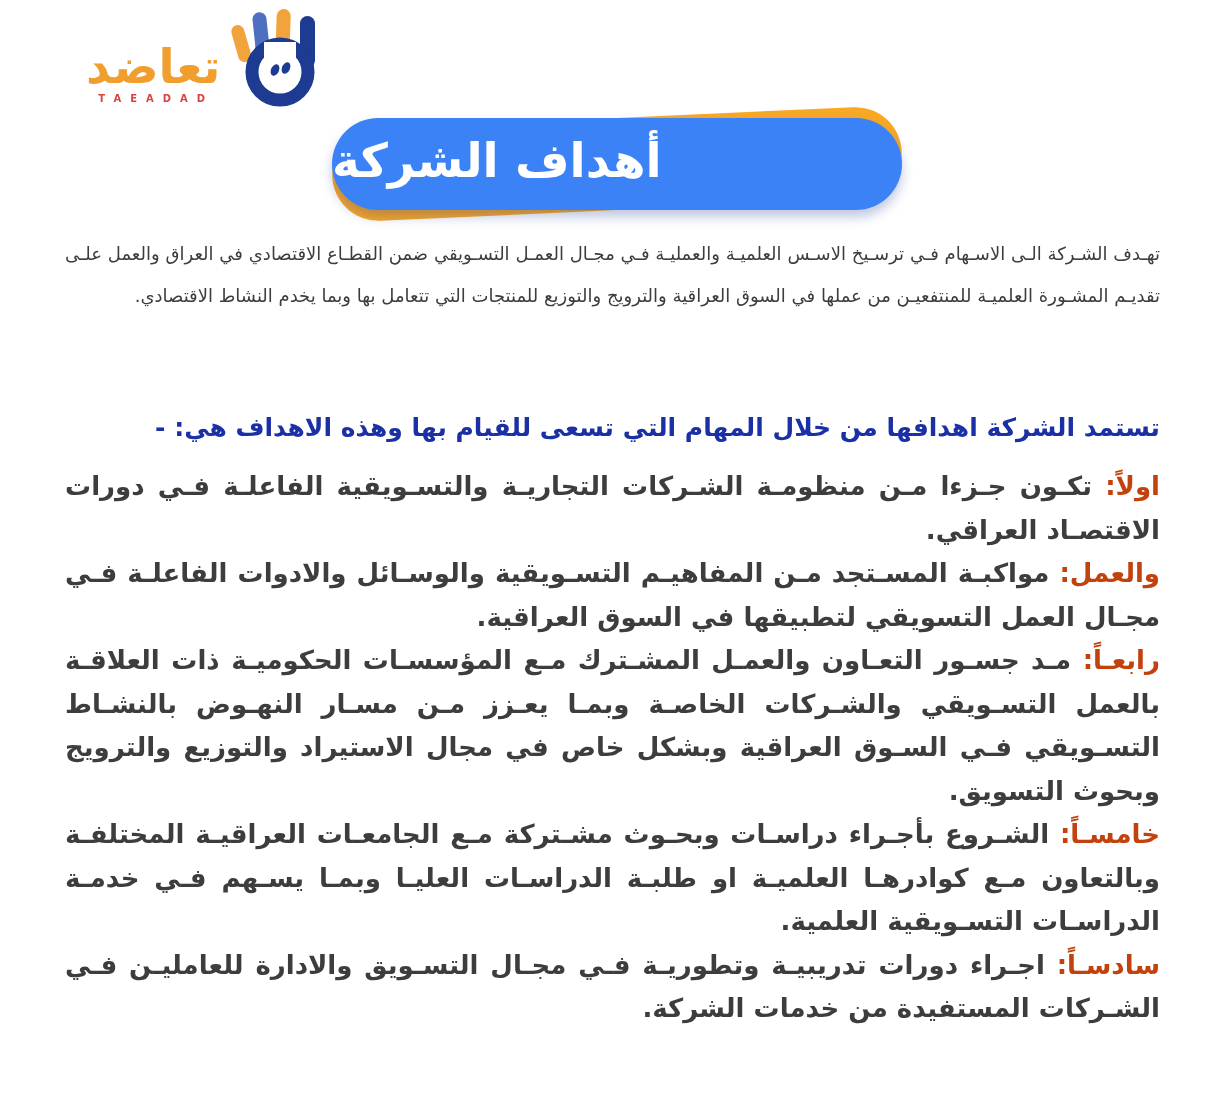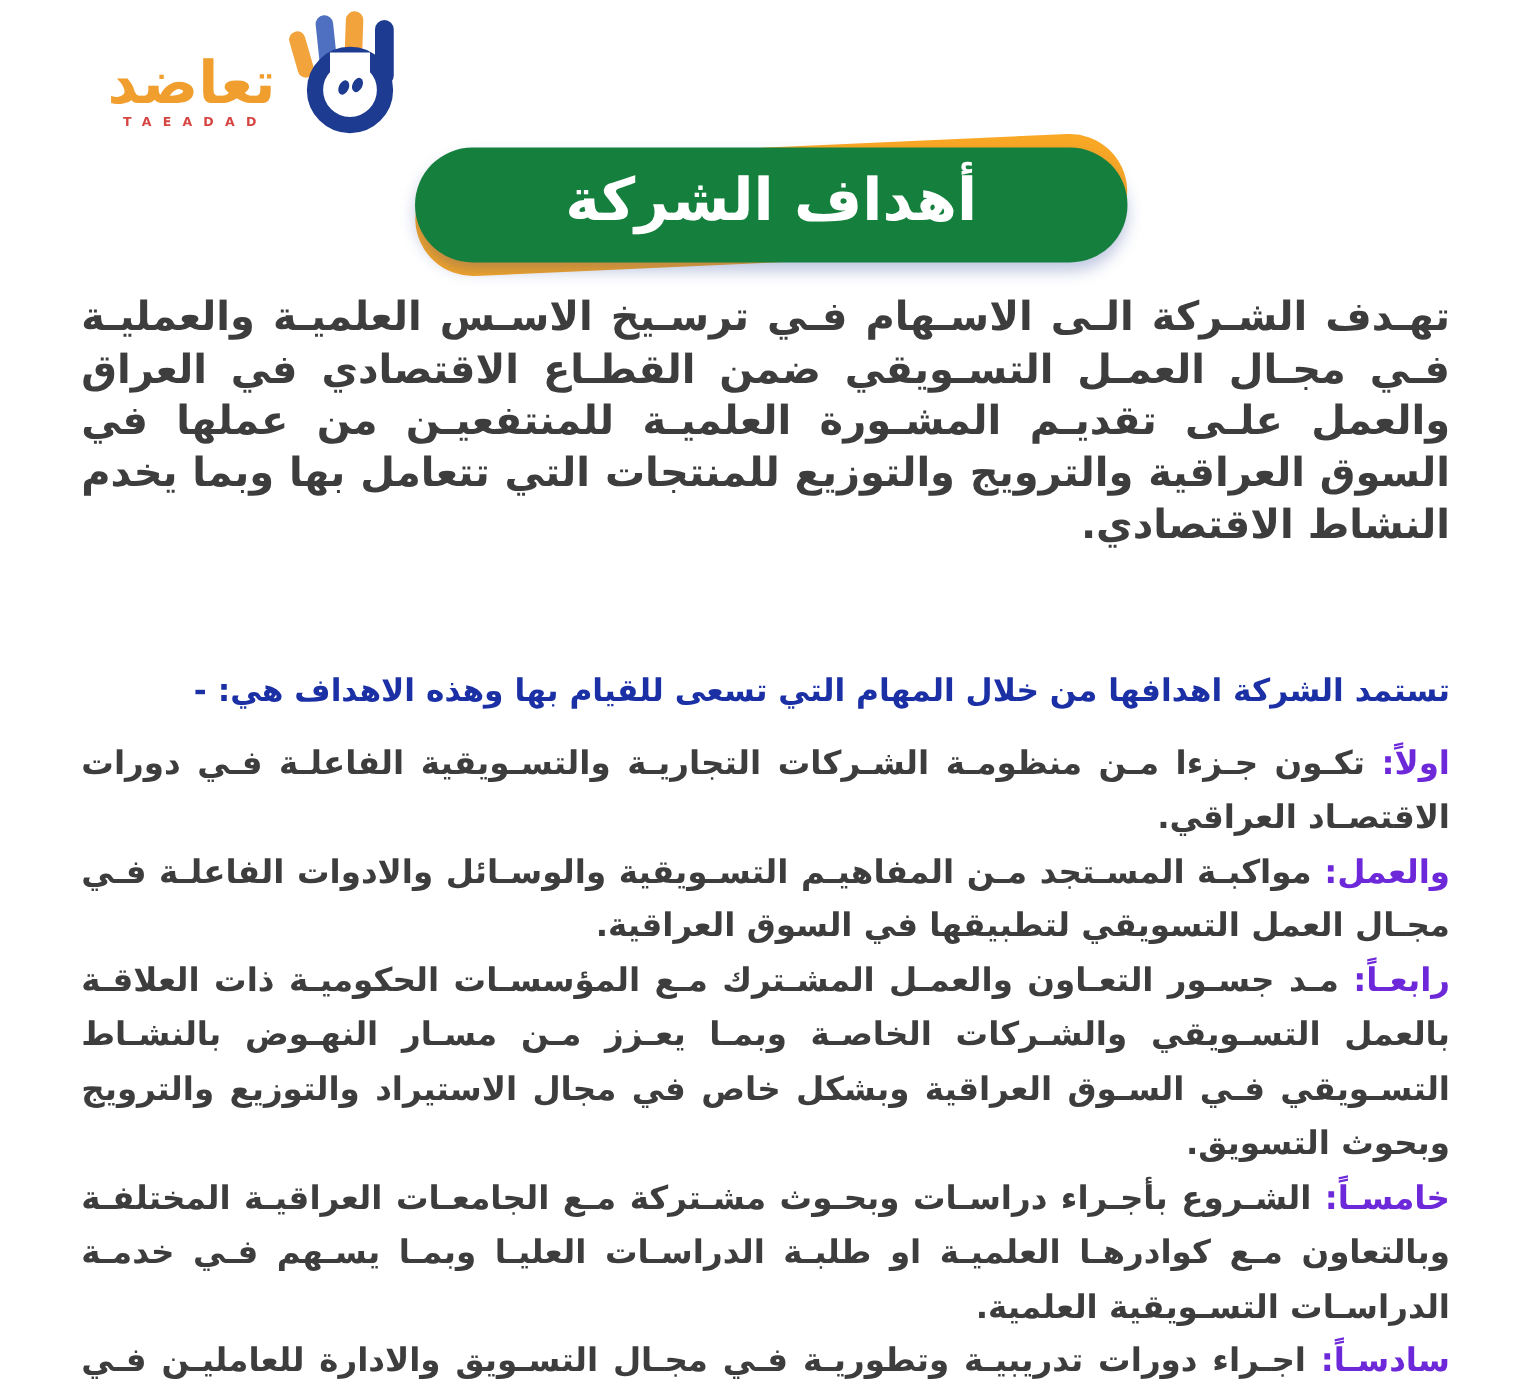--- a/index.html
+++ b/index.html
@@ -29,48 +29,48 @@
   }
   .logo-icon svg { display:block; }
 
   
   .banner-wrap { position:absolute; left:332px; top:118px; width:570px; height:92px; }
   .banner-accent {
     position:absolute; inset:0; background:#F9A825;
     border-radius:46px; transform:rotate(-2.6deg);
   }
   .banner {
-    position:absolute; inset:0; background:#15803d;
-    border-radius:46px; display:flex; align-items:center; justify-content:center;
+    position:absolute; inset:0; background:#3b82f6;
+    border-radius:46px; display:flex; align-items:center; 
     box-shadow:0 7px 12px rgba(30,56,148,0.28);
   }
   .banner-title {
     color:#ffffff; font-size:47px; font-weight:bold; line-height:1;
     padding-bottom:8px;
   }
 
   
   .content {
     position:absolute; left:65px; top:233px; width:1095px;
     direction:rtl; text-align:justify;
   }
   .intro {
-    font-size:32px; line-height:41.5px; font-weight:bold; color:#3D3D3D;
+    font-size:18px; line-height:41.5px; font-weight:normal; color:#3D3D3D;
   }
   .section-heading {
     margin-top:96px;
     font-size:25px; line-height:32px; font-weight:bold; color:#1C30A6;
     text-align:right;
   }
   .goals { margin-top:21px; }
   .goal {
     font-size:26px; line-height:43.5px; font-weight:bold; color:#3D3D3D;
     text-align:justify;
   }
-  .goal .lead { color:#6d28d9;margin-top:46px; }
+  .goal .lead { color:#c2410c;margin-top:46px; }
 </style>
 </head>
 <body>
 
 <div class="page">
 
   <div class="logo">
     <div class="logo-textblock">
       <div class="logo-wordmark">تعاضد</div>
       <div class="logo-caption">TAEADAD</div>

